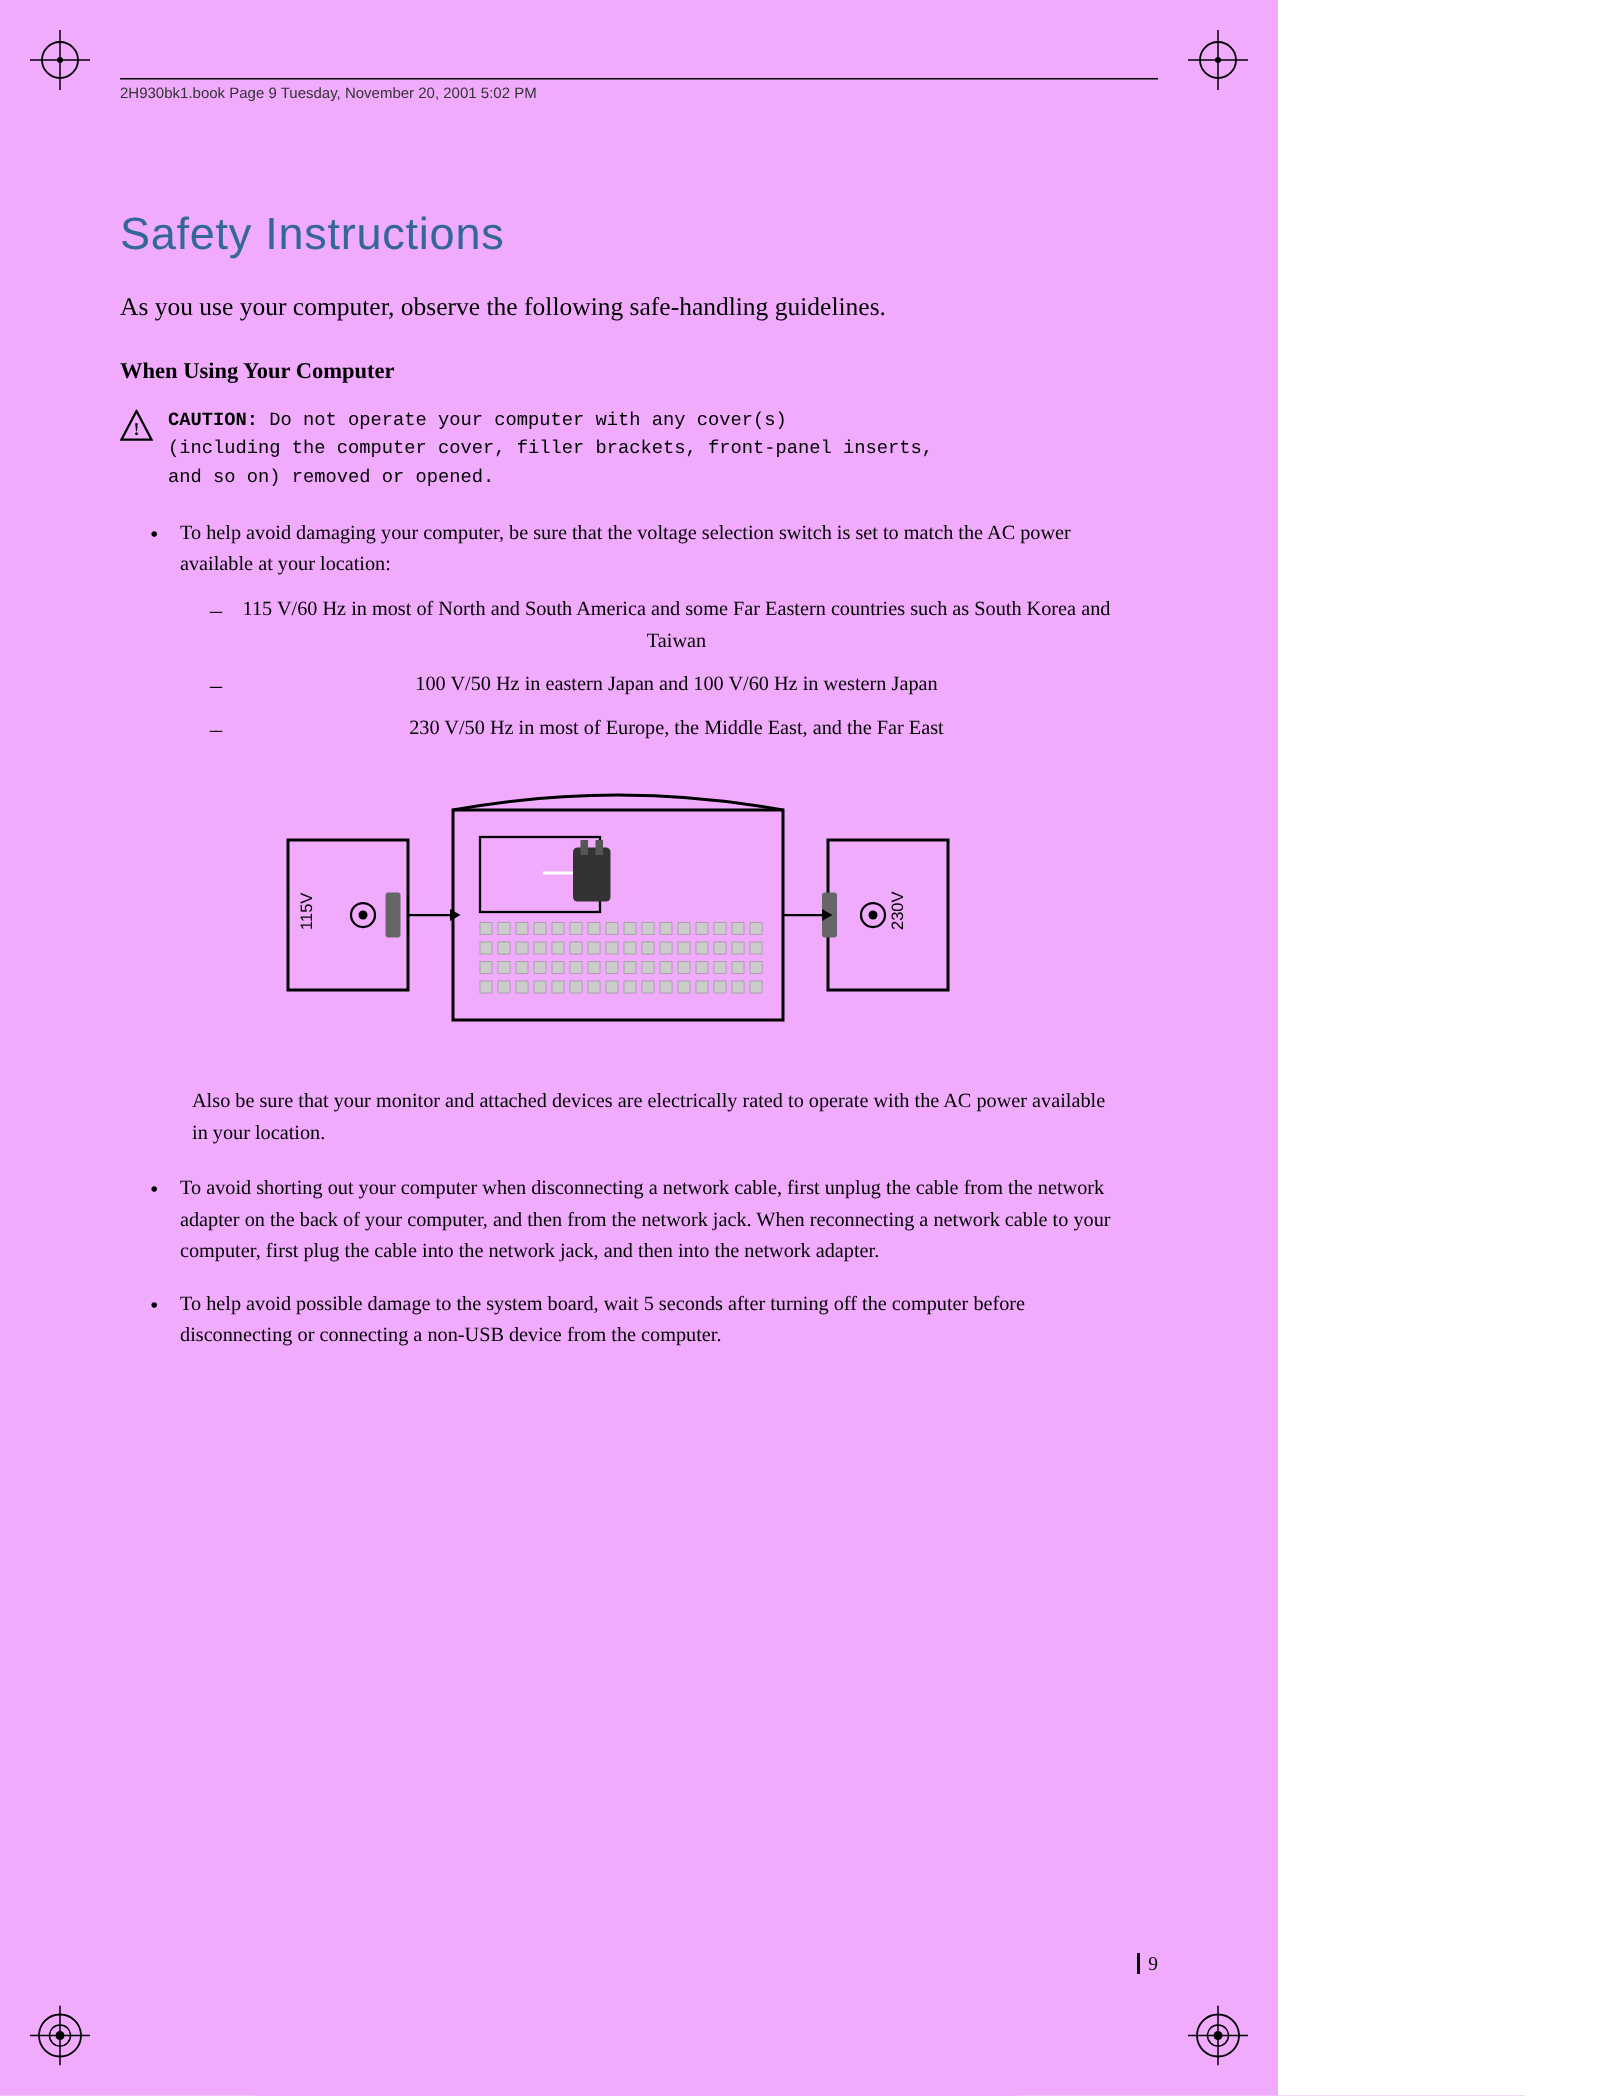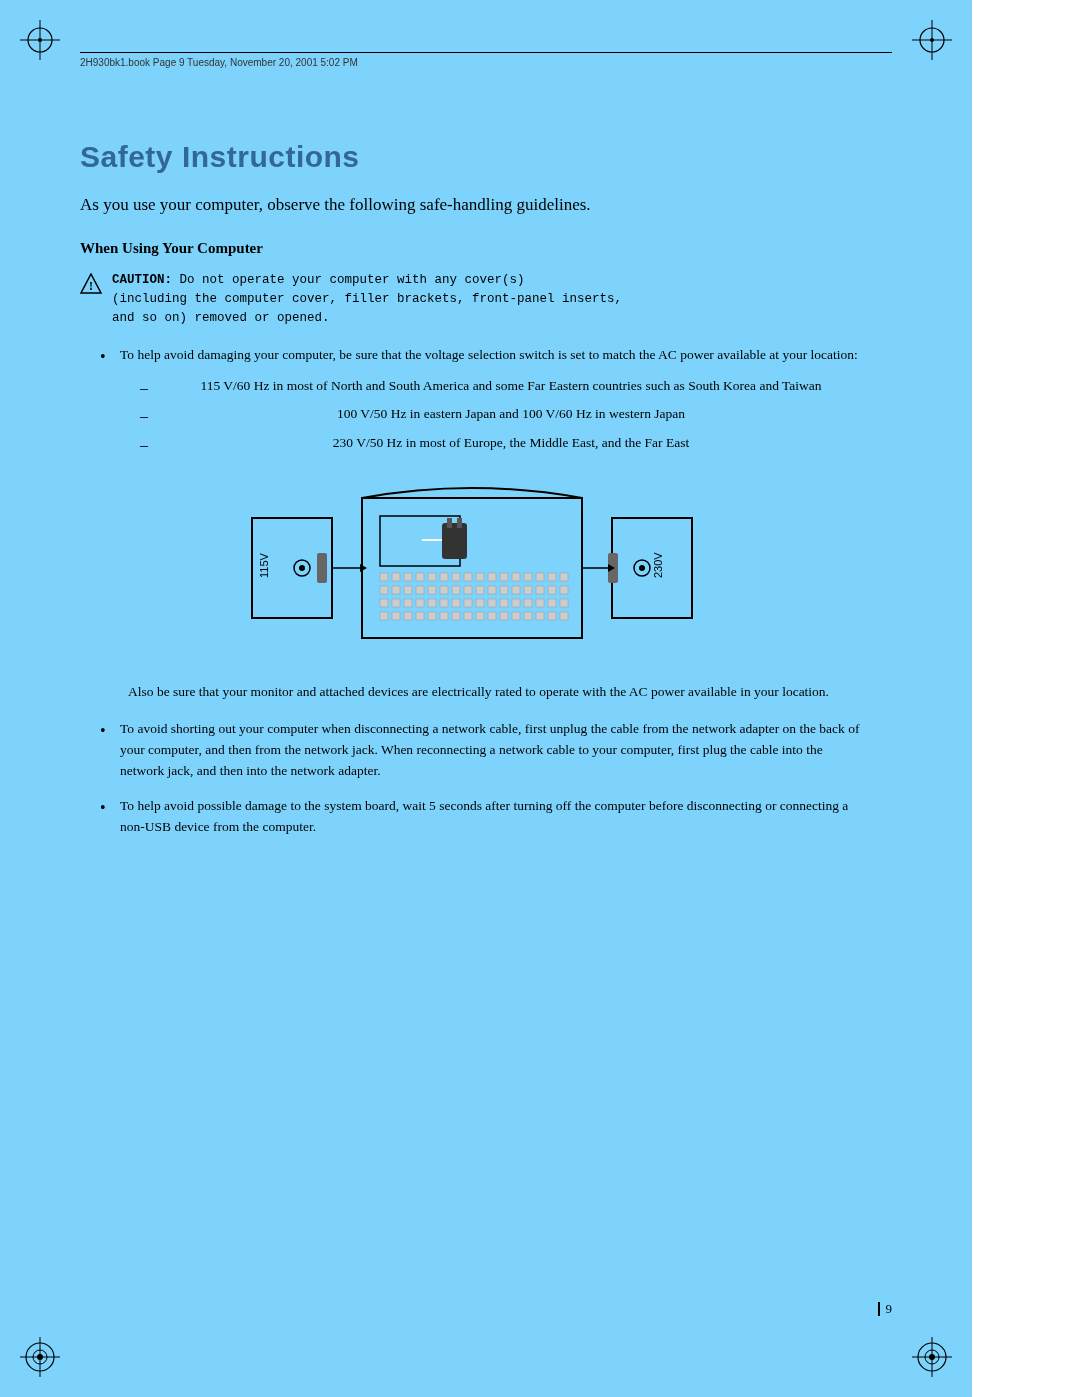--- a/index.html
+++ b/index.html
@@ -8,23 +8,23 @@
       background: #ffffff;
       font-family: 'Times New Roman', Times, serif;
       font-size: 14px;
       color: #000000;
       width: 1080px;
       min-height: 1397px;
       position: relative;
     }
 
     .page {
-      width: 972px;
+      width: 852px;
       min-height: 1397px;
-      background: #7dd3fc;
+      background: #f0abfc;
       position: relative;
       padding: 60px 108px 60px 80px;
     }
 
     
     .corner-mark {
       position: absolute;
       width: 40px;
       height: 40px;
     }
@@ -225,21 +225,21 @@
       <circle cx="20" cy="20" r="7" fill="none" stroke="#000" stroke-width="1"></circle>
     </svg>
   </div>
 
   <div class="header-bar">
     <span>2H930bk1.book  Page 9  Tuesday, November 20, 2001  5:02 PM</span>
   </div>
 
   <div class="content">
 
-    <h1 class="page-title" style="color:#336699; font-family: Arial, Helvetica, sans-serif; font-size:30px; font-weight:bold; margin-bottom:18px;">Safety Instructions</h1>
+    <h1 class="page-title" style="color:#336699; font-family: Arial, Helvetica, sans-serif; font-size:30px; font-weight:normal; margin-bottom:18px;">Safety Instructions</h1>
 
     <p class="intro-text">As you use your computer, observe the following safe-handling guidelines.</p>
 
     <h2 class="section-heading">When Using Your Computer</h2>
 
     <div class="caution-box">
       <div class="caution-icon">
         <svg width="22" height="22" viewBox="0 0 22 22" xmlns="http://www.w3.org/2000/svg">
           <polygon points="11,1 21,20 1,20" fill="none" stroke="#000" stroke-width="1.5"></polygon>
           <text x="11" y="17" text-anchor="middle" font-size="12" font-weight="bold" font-family="serif">!</text>

